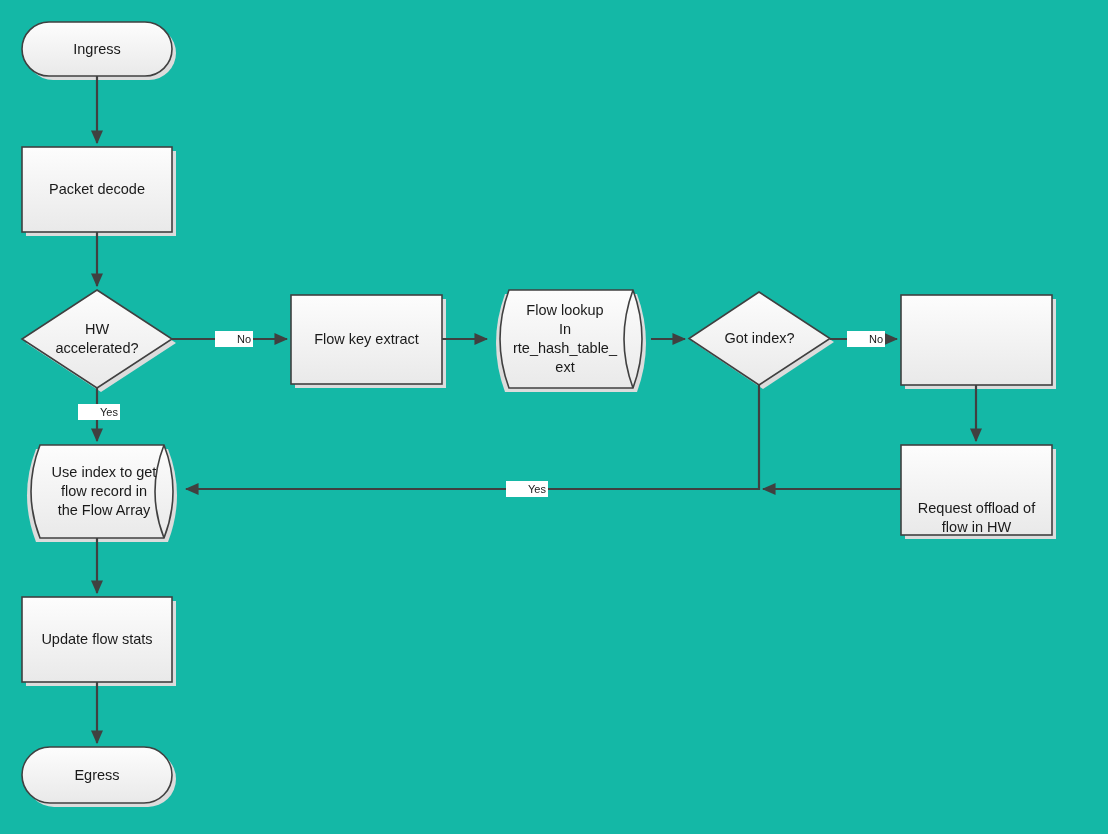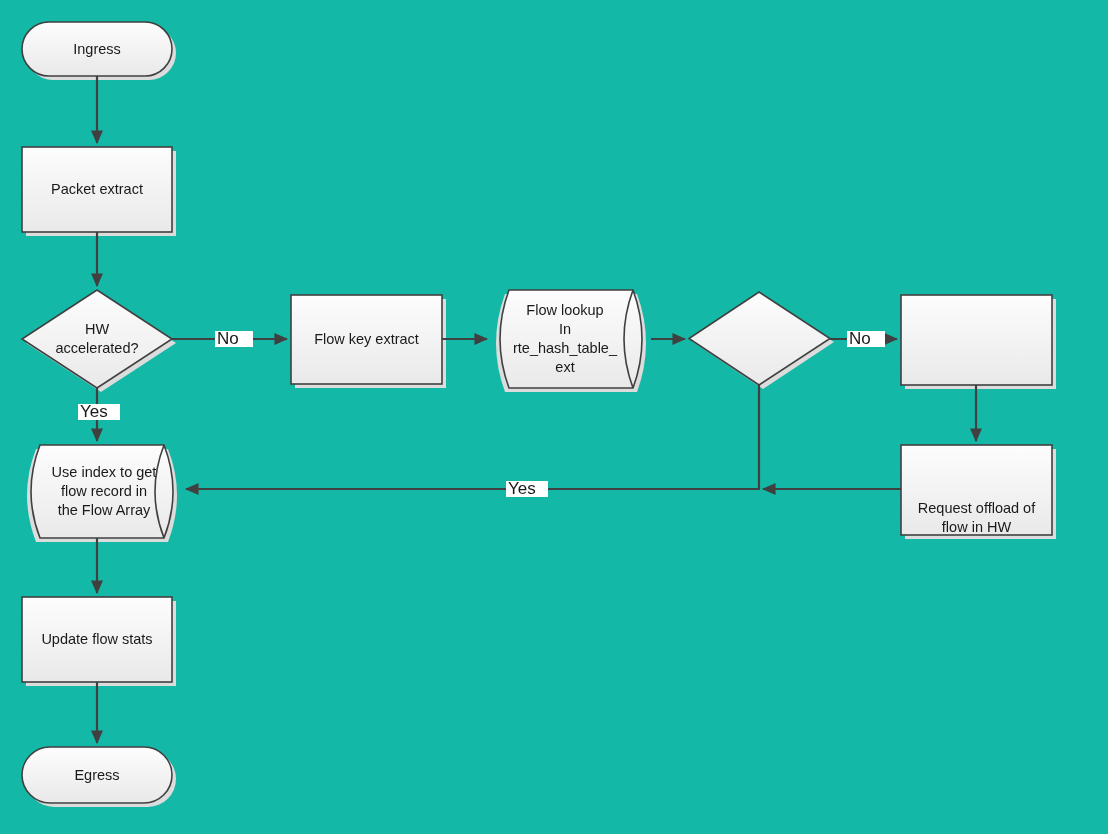--- a/index.html
+++ b/index.html
@@ -34,26 +34,26 @@
     color: #1a1a1a;
     font-size: 14.5px;
     line-height: 19px;
     font-family: "Liberation Sans", sans-serif;
     pointer-events: none;
     white-space: pre-line;
   }
   .edge-label {
     position: absolute;
     color: #1a1a1a;
-    font-size: 17px;
+    font-size: 11px;
     line-height: 16px;
     font-family: "Liberation Sans", sans-serif;
     background: #ffffff;
     padding: 0 2px;
-    text-align: left;
+    text-align: right;
     white-space: nowrap;
   }
 </style>
 </head>
 <body>
 
 <div id="canvas">
 
   <svg class="layer" viewBox="0 0 1108 834" xmlns="http://www.w3.org/2000/svg">
     <defs>
@@ -124,32 +124,33 @@
       <path d="M 40 445 Q 22 491.5 40 538 L 164 538 Q 182 491.5 164 445 z"></path>
       <path d="M 164 445 Q 146 491.5 164 538" fill="none"></path>
 
       <rect x="22" y="597" width="150" height="85"></rect>
       <rect x="22" y="747" width="150" height="56" rx="28" ry="28"></rect>
     </g>
   </svg>
 
   <div class="node-label" style="left:22px; top:22px; width:150px; height:54px;">Ingress</div>
 
-  <div class="node-label" style="left:22px; top:147px; width:150px; height:85px;">Packet extract</div>
+  <div class="node-label" style="left:22px; top:147px; width:150px; height:85px;">Packet decode</div>
 
   <div class="node-label" style="left:22px; top:292px; width:150px; height:94px;">HW
 accelerated?</div>
 
   <div class="node-label" style="left:291px; top:295px; width:151px; height:89px;">Flow key extract</div>
 
   <div class="node-label" style="left:495px; top:290px; width:140px; height:98px;">Flow lookup
 In
 rte_hash_table_
 ext</div>
 
+  <div class="node-label" style="left:689px; top:292px; width:141px; height:93px;">Got index?</div>
 
 
   <div class="node-label" style="left:901px; top:445px; width:151px; height:90px;margin-top:28px;">Request offload of
 flow in HW</div>
 
   <div class="node-label" style="left:34px; top:445px; width:140px; height:93px;">Use index to get
 flow record in
 the Flow Array</div>
 
   <div class="node-label" style="left:22px; top:597px; width:150px; height:85px;">Update flow stats</div>

